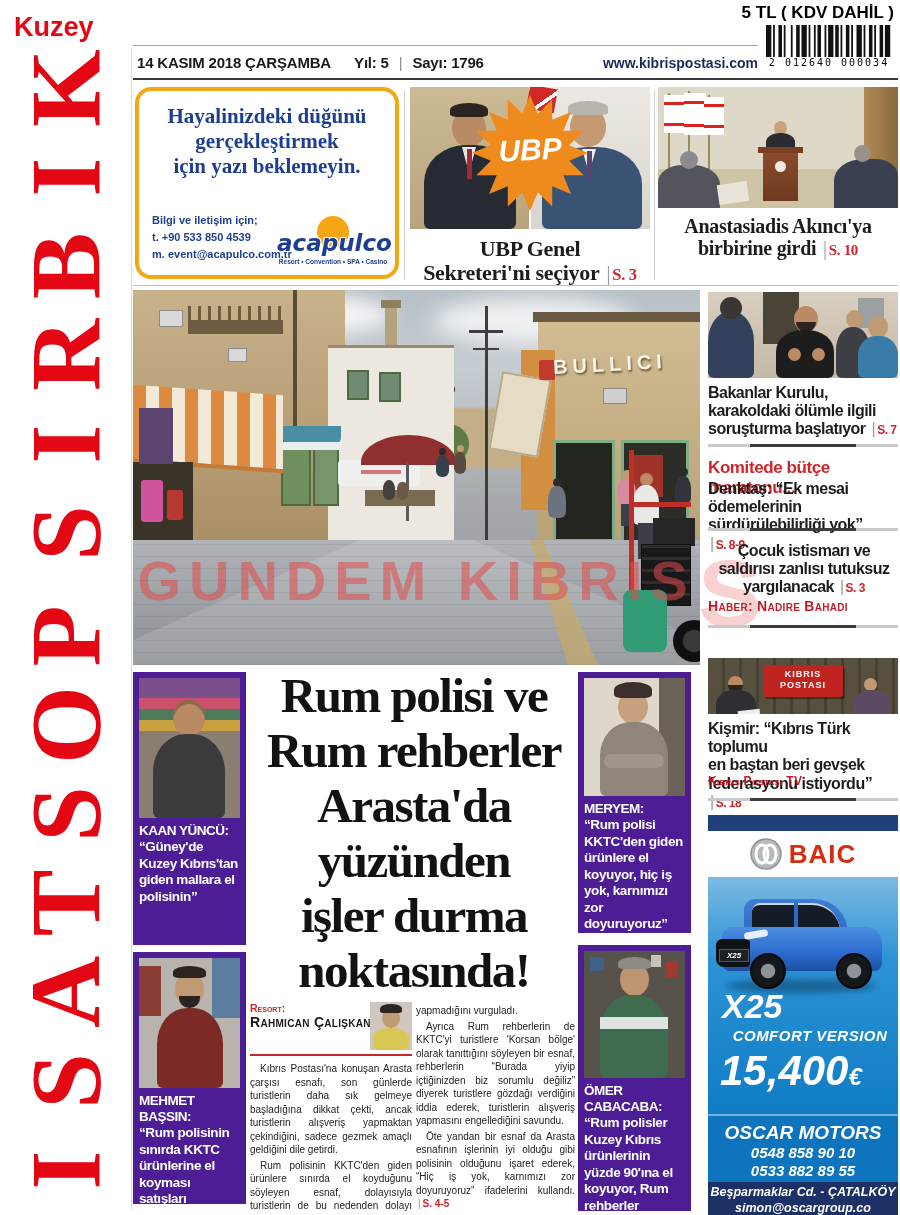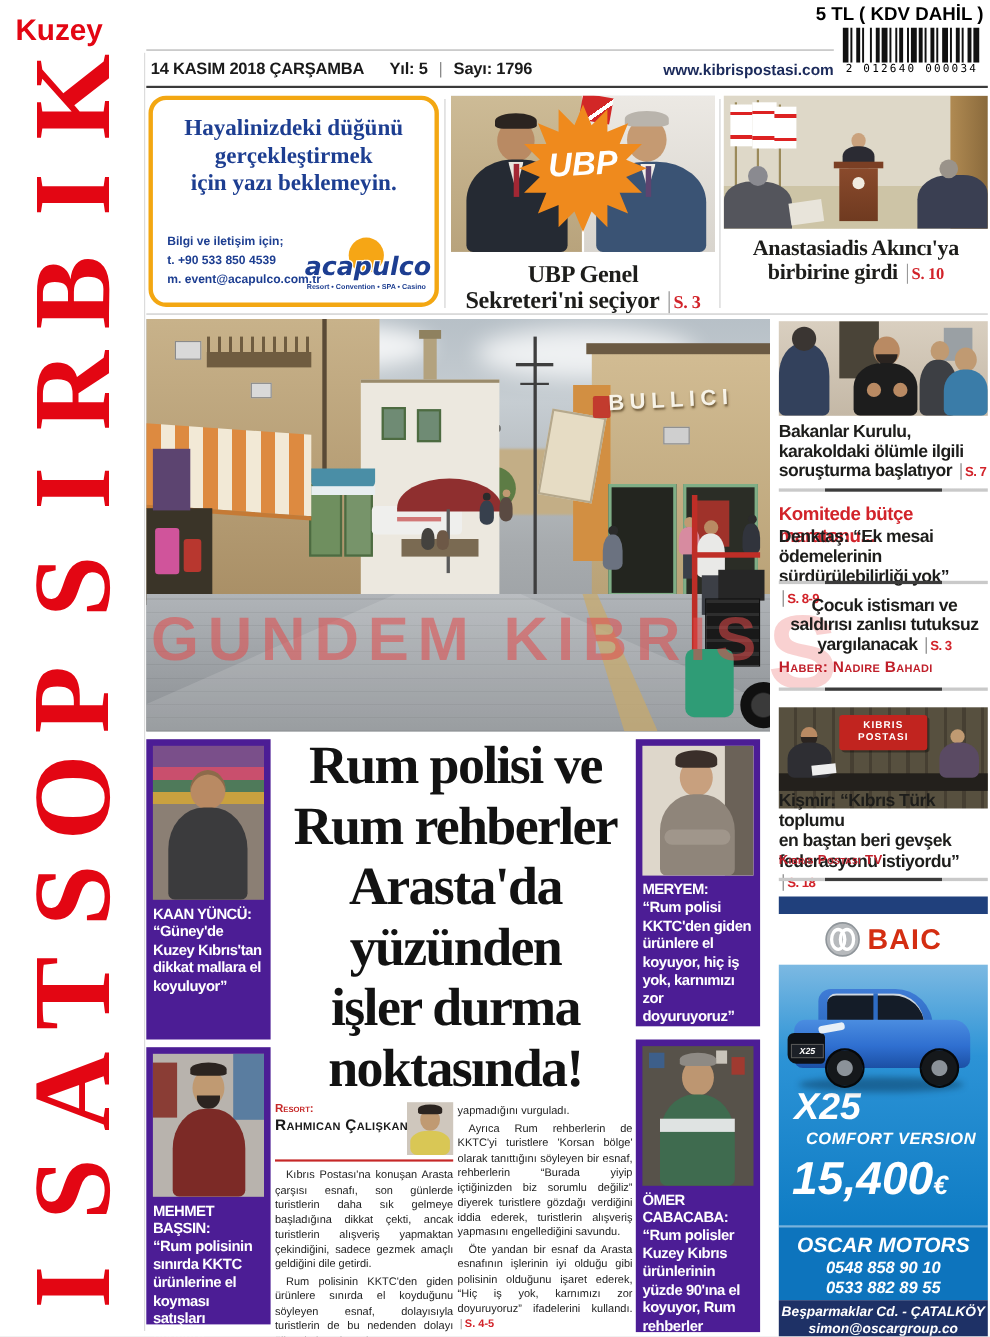--- a/index.html
+++ b/index.html
@@ -430,21 +430,21 @@
   <div class="sb-headline" style="top:542px;text-align:center;">
     <span class="hl-line">Çocuk istismarı ve</span>
     <span class="hl-line">saldırısı zanlısı tutuksuz</span>
     <span class="hl-line"><span>yargılanacak</span>
       <span class="pref"><i class="sep">|</i><b>S. 3</b></span>
     </span>
   </div>
   <div class="sb-credit" style="top:598px;">Haber: Nadire Bahadi</div>
   <div class="sb-div" style="top:625px;"></div>
 
-  <div class="sb-photo studio" style="top:643px;height:92px;">
+  <div class="sb-photo studio" style="top:658px;height:56px;">
     <div class="abs" style="left:0;top:60px;width:190px;height:16px;background:#23201c;"></div>
     <div class="fig-head abs" style="left:20px;top:18px;width:15px;height:15px;background:#b98a63;"></div>
     <div class="abs" style="left:20px;top:27px;width:15px;height:8px;border-radius:0 0 8px 8px;background:#2b2420;"></div>
     <div class="fig-body abs" style="left:8px;top:32px;width:40px;height:32px;background:#2e2e33;"></div>
     <div class="abs" style="left:30px;top:52px;width:22px;height:9px;background:#eee;transform:rotate(-6deg);"></div>
     <div class="fig-head abs" style="left:156px;top:20px;width:13px;height:13px;background:#c09a72;"></div>
     <div class="fig-body abs" style="left:146px;top:32px;width:36px;height:32px;background:#5a4a63;"></div>
     <div class="studio-logo">
       <span>KIBRIS</span>
       <span>POSTASI</span>
@@ -528,21 +528,21 @@
       <span class="pref"><i class="sep">|</i><b>S. 4-5</b></span>
     </p>
   </div>
 
   <div class="qbox" style="left:133px;top:672px;height:273px;">
     <div class="qphoto" style="height:140px;background:linear-gradient(180deg,#7a4f8a 0 14%,#c94f6d 14% 22%,#4f7a5a 22% 30%,#c9a13f 30% 38%,#8b7f74 38% 100%);">
       <div class="fig-head abs" style="left:34px;top:22px;width:32px;height:36px;background:#b98a63;box-shadow:inset 0 4px 0 rgba(60,45,30,.35);"></div>
       <div class="fig-body abs" style="left:14px;top:56px;width:72px;height:84px;background:#3b3b3d;"></div>
     </div>
     <div class="qname">KAAN YÜNCÜ:</div>
-    <div class="qtext">“Güney'de Kuzey Kıbrıs'tan dikkat mallara el koyuluyor”</div>
+    <div class="qtext">“Güney'de Kuzey Kıbrıs'tan giden mallara el polisinin”</div>
   </div>
 
   <div class="qbox" style="left:133px;top:952px;height:252px;">
     <div class="qphoto" style="height:130px;background:#b8b3ad;">
       <div class="abs" style="right:0;top:0;width:28px;height:60px;background:#5a7da0;"></div>
       <div class="abs" style="left:0;top:8px;width:22px;height:50px;background:#8a3d35;"></div>
       <div class="fig-head abs" style="left:36px;top:14px;width:29px;height:34px;background:#c09a72;"></div>
       <div class="fig-hair abs" style="left:34px;top:8px;width:33px;height:12px;"></div>
       <div class="abs" style="left:40px;top:38px;width:21px;height:12px;border-radius:0 0 10px 10px;background:#2b2420;"></div>
       <div class="fig-body abs" style="left:18px;top:50px;width:66px;height:80px;background:#7c2a26;"></div>

